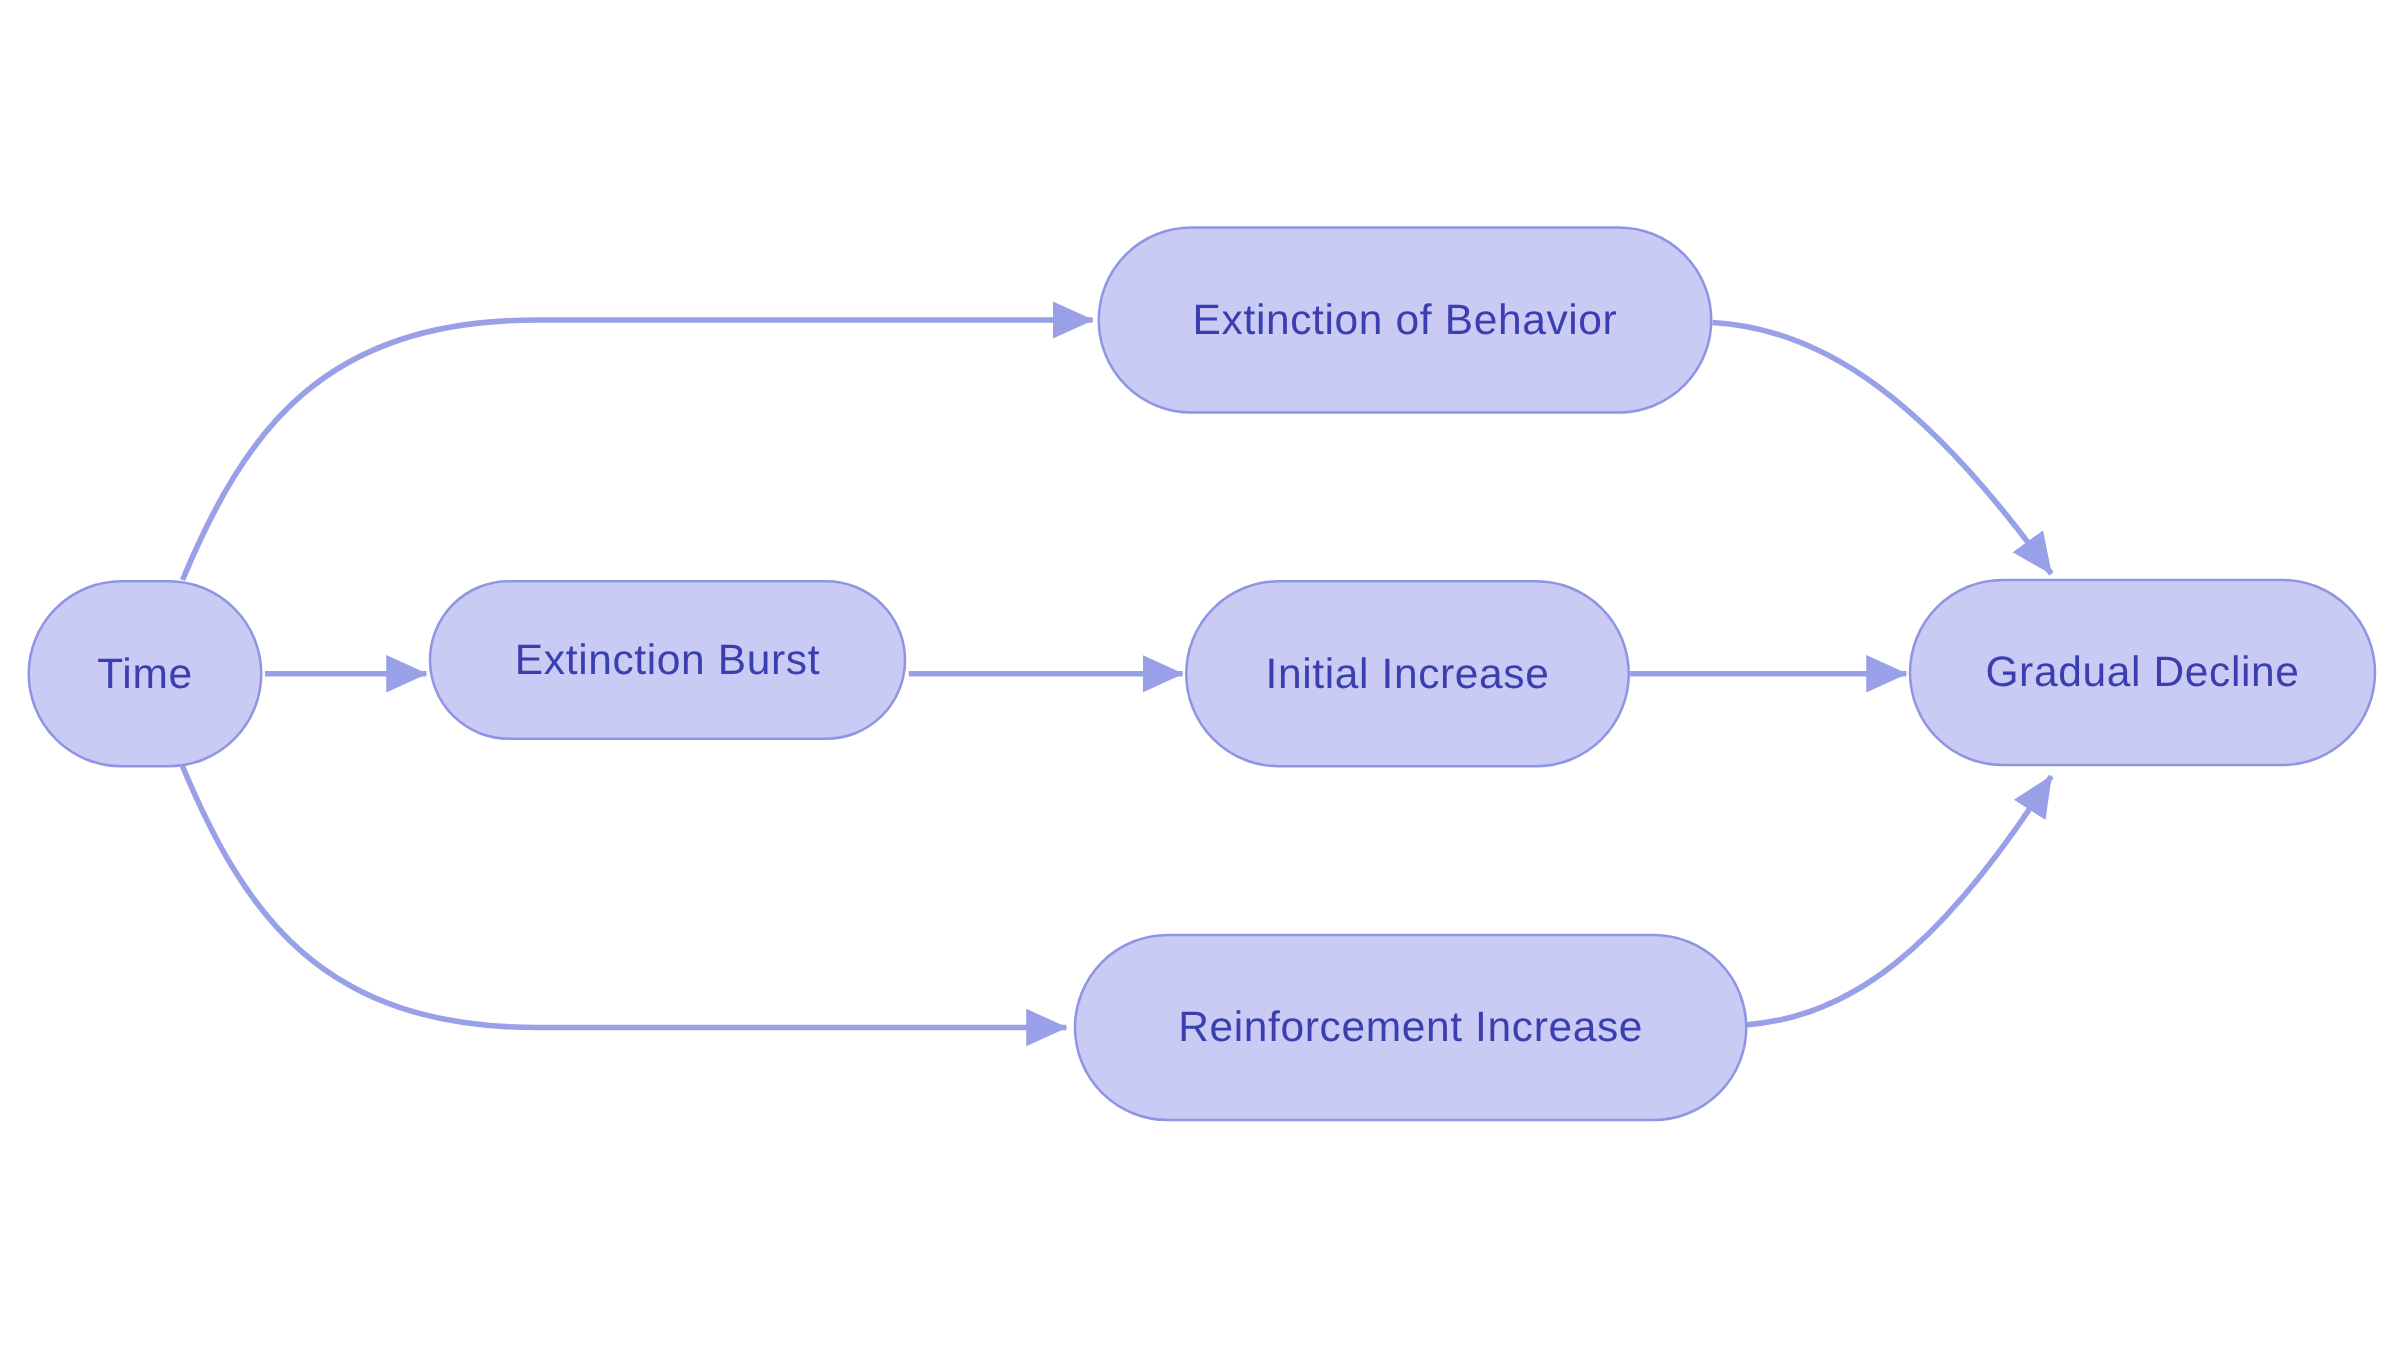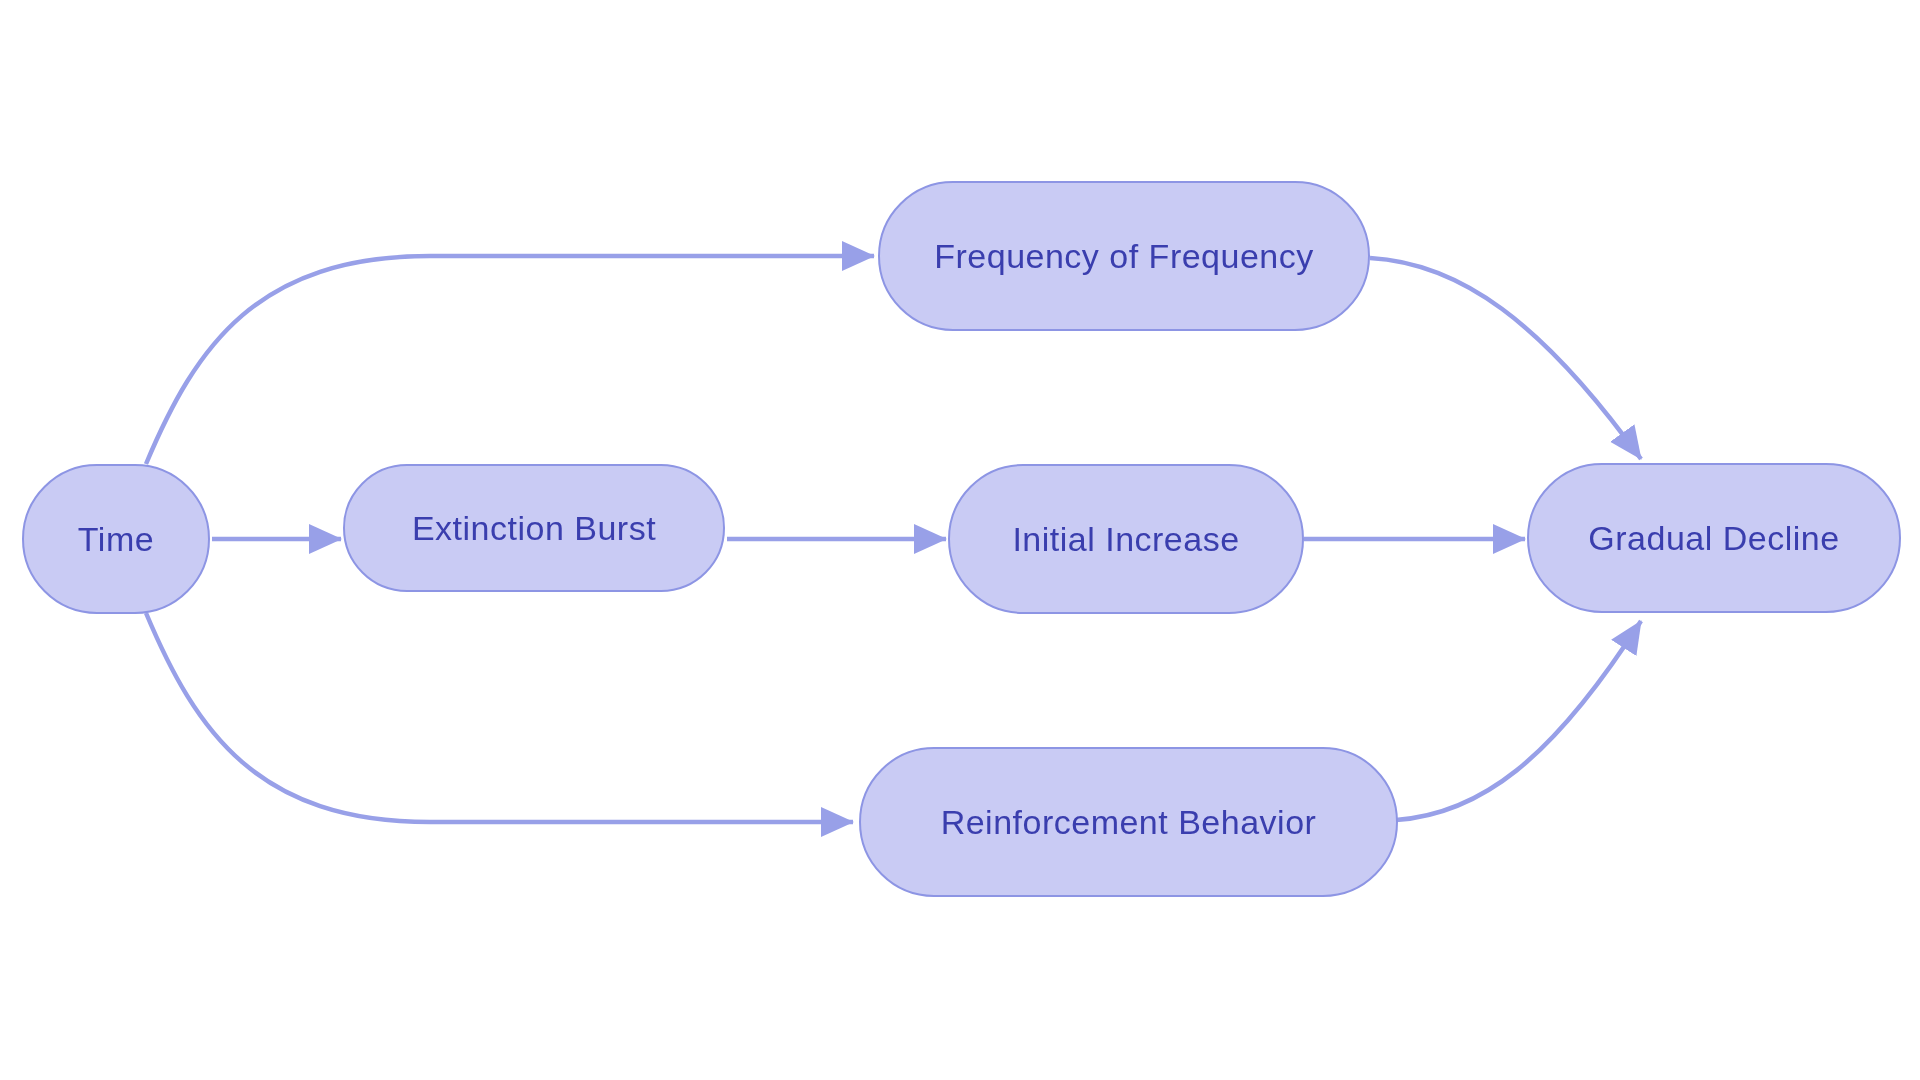--- a/index.html
+++ b/index.html
@@ -75,32 +75,32 @@
     <path class="edge" d="M 1370 258 C 1460 263, 1542 322, 1641 459" marker-end="url(#arrowhead)"></path>
 
     <path class="edge" d="M 1396 820 C 1480 814, 1552 760, 1641 621" marker-end="url(#arrowhead)"></path>
   </svg>
 
   <div class="node node-time">
     <span class="node-label">Time</span>
   </div>
 
   <div class="node node-frequency">
-    <span class="node-label">Frequency of Frequency</span>
+    <span class="node-label">Extinction of Behavior</span>
   </div>
 
   <div class="node node-extinction">
     <span class="node-label">Extinction Burst</span>
   </div>
 
   <div class="node node-initial">
     <span class="node-label">Initial Increase</span>
   </div>
 
   <div class="node node-reinforcement">
-    <span class="node-label">Reinforcement Behavior</span>
+    <span class="node-label">Reinforcement Increase</span>
   </div>
 
   <div class="node node-gradual">
     <span class="node-label">Gradual Decline</span>
   </div>
 
 </div>
 
 </body></html>

